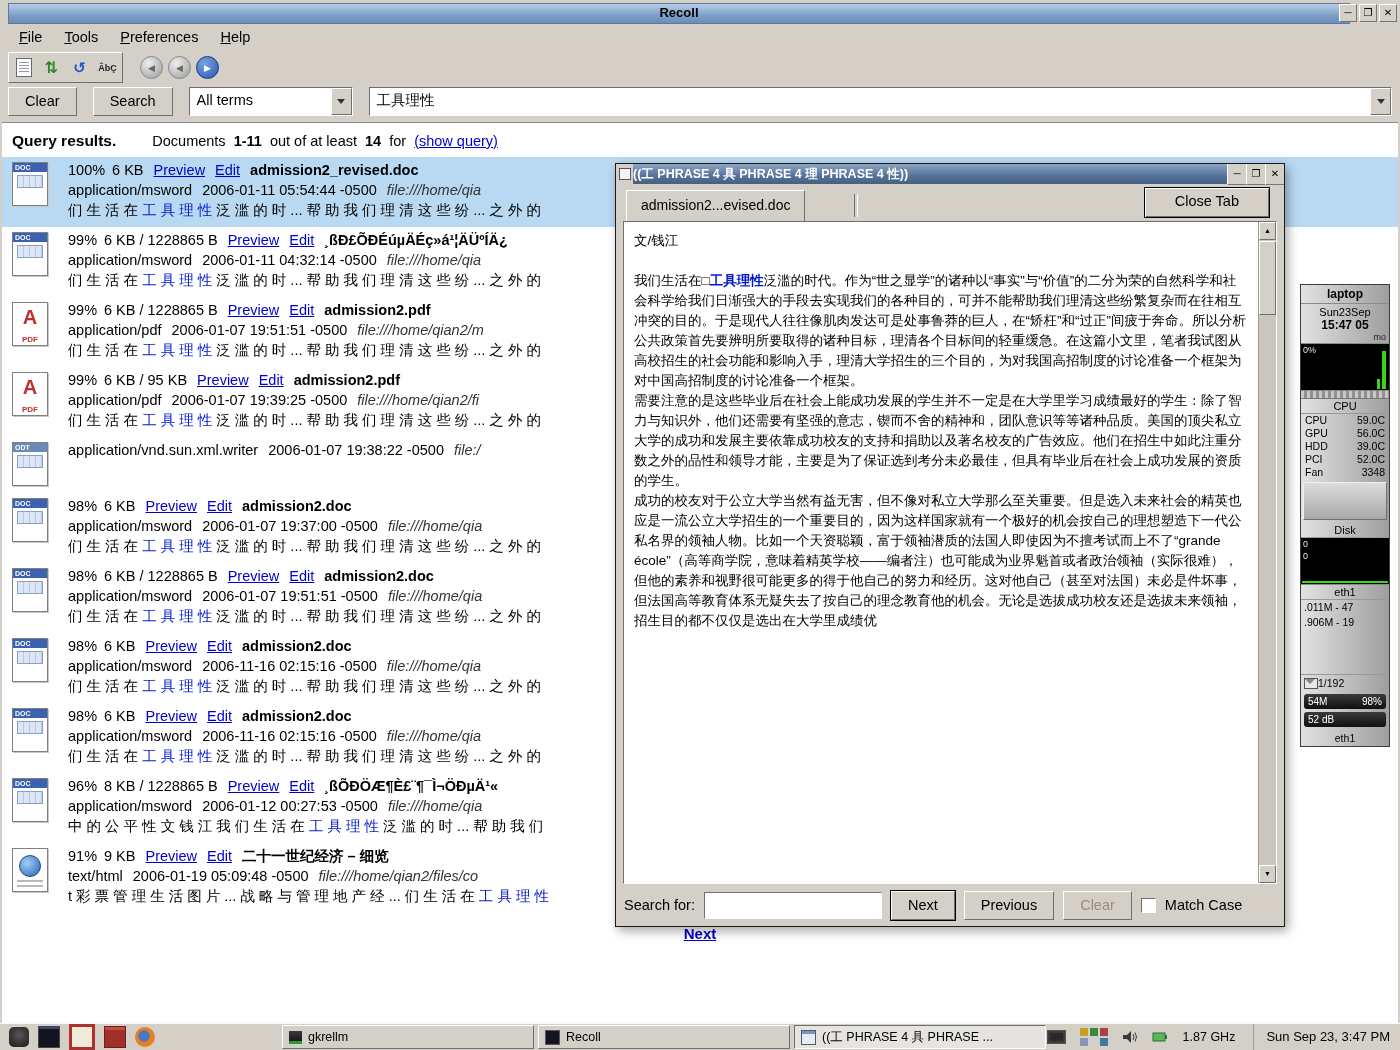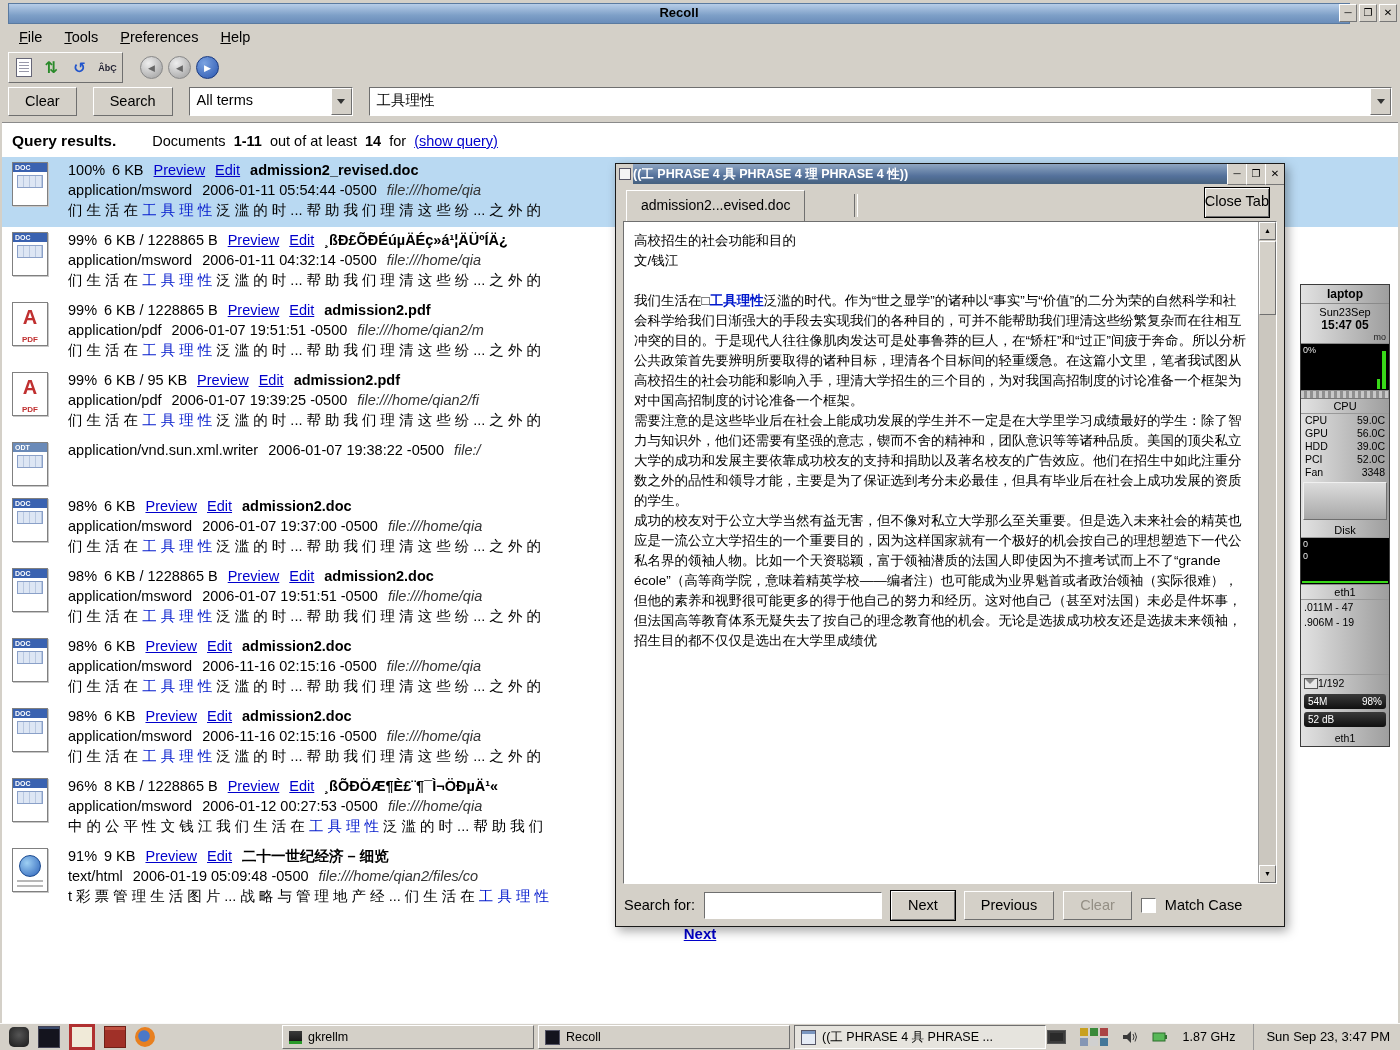--- a/index.html
+++ b/index.html
@@ -86,21 +86,21 @@
   .pv-ticon{width:17px;display:flex;align-items:center;justify-content:center;background:#d4d0c8}
   .pv-ticon .sq{width:10px;height:10px;background:#f4f4f4;border:1px solid #556}
   .pv-title{flex:1;background:linear-gradient(#8fa6c2,#54719b 60%,#46617e);color:#fff;font-weight:bold;
     font-size:12.5px;line-height:20px;text-align:left;white-space:nowrap;overflow:hidden}
   .pv-btn{width:18px;height:20px;font-size:10px;line-height:19px;text-align:center;background:#d4d0c8;
     border-left:1px solid #fff;border-bottom:1px solid #777}
   .pv-tabbar{position:relative;height:37px}
   .pv-tab{position:absolute;left:10px;top:6px;height:30px;padding:0 14px;font-size:14px;line-height:28px;
     background:#d4d0c8;border-top:1px solid #fff;border-left:1px solid #fff;border-right:1px solid #707070}
   .pv-tab-sep{position:absolute;left:238px;top:10px;width:2px;height:23px;border-left:1px solid #707070;border-right:1px solid #fff}
-  .pv-closetab{position:absolute;right:14px;top:3px;height:29px;padding:0 0;font-size:14.5px;line-height:27px;
+  .pv-closetab{position:absolute;right:14px;top:3px;height:29px;padding:0 30px;font-size:14.5px;line-height:27px;
     background:#d4d0c8;border:1px solid #000;box-shadow:inset 1px 1px 0 #fff,inset -1px -1px 0 #6f6f6f}
   .pv-body{position:absolute;left:7px;right:7px;top:57px;bottom:42px;background:#fff;display:flex;
     border-top:1px solid #6f6f6f;border-left:1px solid #6f6f6f;border-right:1px solid #fff;border-bottom:1px solid #fff}
   .pv-text{flex:1;padding:9px 10px;font-size:13.5px;line-height:20px;overflow:hidden}
   .pv-para.sp{margin-top:20px}
   .hl2{color:#0018cc;font-weight:bold}
   .pv-sb{width:17px;background:#cbc7bf;display:flex;flex-direction:column;border-left:1px solid #9a9a9a}
   .sb-btn{height:16px;background:#d4d0c8;font-size:7px;text-align:center;line-height:15px;
     border-top:1px solid #fff;border-left:1px solid #fff;border-right:1px solid #6f6f6f;border-bottom:1px solid #6f6f6f}
   .sb-track{flex:1;position:relative}
@@ -426,21 +426,20 @@
     <div class="pv-btn">❐</div>
     <div class="pv-btn">✕</div>
   </div>
   <div class="pv-tabbar">
     <div class="pv-tab">admission2...evised.doc</div>
     <div class="pv-tab-sep"></div>
     <div class="pv-closetab">Close Tab</div>
   </div>
   <div class="pv-body">
     <div class="pv-text">
-        <div class="pv-para"><span>高校招生的社会功能和目的</span></div>
         <div class="pv-para"><span>文/钱江</span></div>
         <div class="pv-para sp"><span>我们生活在□</span><span class="hl2">工具理性</span><span>泛滥的时代。作为“世之显学”的诸种以“事实”与“价值”的二分为荣的自然科学和社会科学给我们日渐强大的手段去实现我们的各种目的，可并不能帮助我们理清这些纷繁复杂而在往相互冲突的目的。于是现代人往往像肌肉发达可是处事鲁莽的巨人，在“矫枉”和“过正”间疲于奔命。所以分析公共政策首先要辨明所要取得的诸种目标，理清各个目标间的轻重缓急。在这篇小文里，笔者我试图从高校招生的社会功能和影响入手，理清大学招生的三个目的，为对我国高招制度的讨论准备一个框架为对中国高招制度的讨论准备一个框架。</span></div>
         <div class="pv-para"><span>需要注意的是这些毕业后在社会上能成功发展的学生并不一定是在大学里学习成绩最好的学生：除了智力与知识外，他们还需要有坚强的意志，锲而不舍的精神和，团队意识等等诸种品质。美国的顶尖私立大学的成功和发展主要依靠成功校友的支持和捐助以及著名校友的广告效应。他们在招生中如此注重分数之外的品性和领导才能，主要是为了保证选到考分未必最佳，但具有毕业后在社会上成功发展的资质的学生。</span></div>
         <div class="pv-para"><span>成功的校友对于公立大学当然有益无害，但不像对私立大学那么至关重要。但是选入未来社会的精英也应是一流公立大学招生的一个重要目的，因为这样国家就有一个极好的机会按自己的理想塑造下一代公私名界的领袖人物。比如一个天资聪颖，富于领袖潜质的法国人即使因为不擅考试而上不了“grande école”（高等商学院，意味着精英学校——编者注）也可能成为业界魁首或者政治领袖（实际很难），但他的素养和视野很可能更多的得于他自己的努力和经历。这对他自己（甚至对法国）未必是件坏事，但法国高等教育体系无疑失去了按自己的理念教育他的机会。无论是选拔成功校友还是选拔未来领袖，招生目的都不仅仅是选出在大学里成绩优</span></div>
       </div>
     <div class="pv-sb">
       <div class="sb-btn">▲</div>
       <div class="sb-track">
         <div class="sb-thumb"></div>
       </div>

